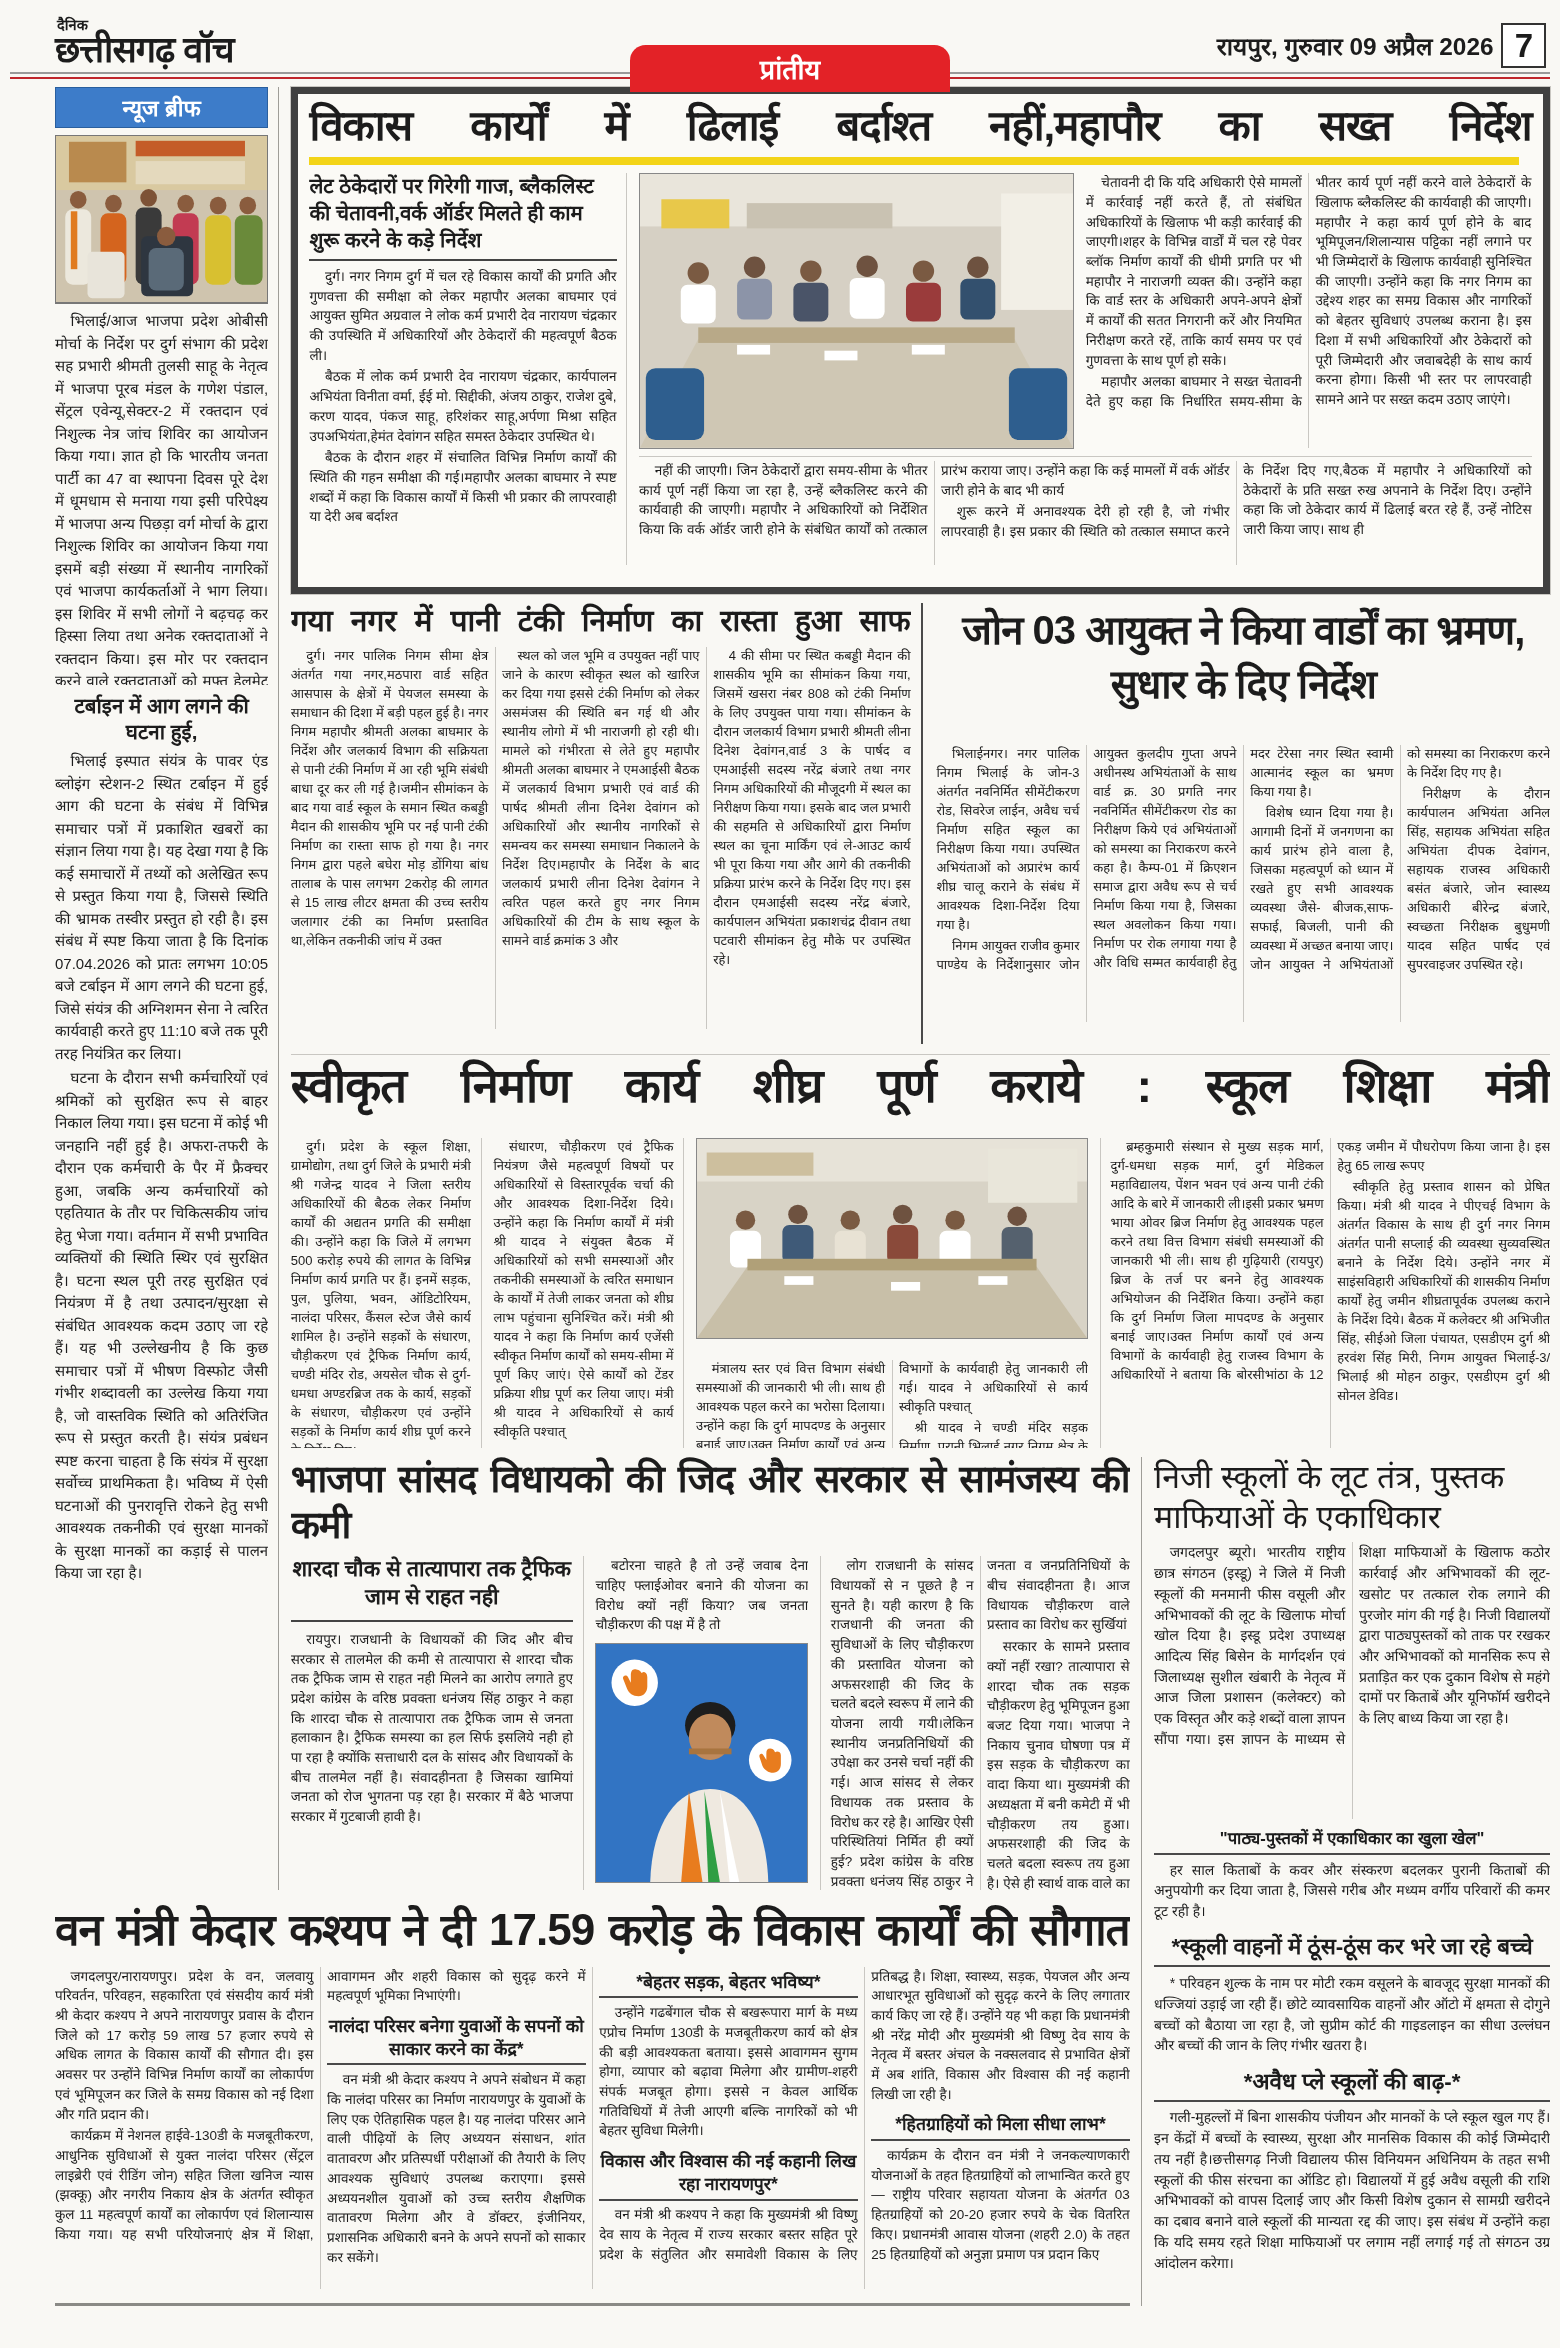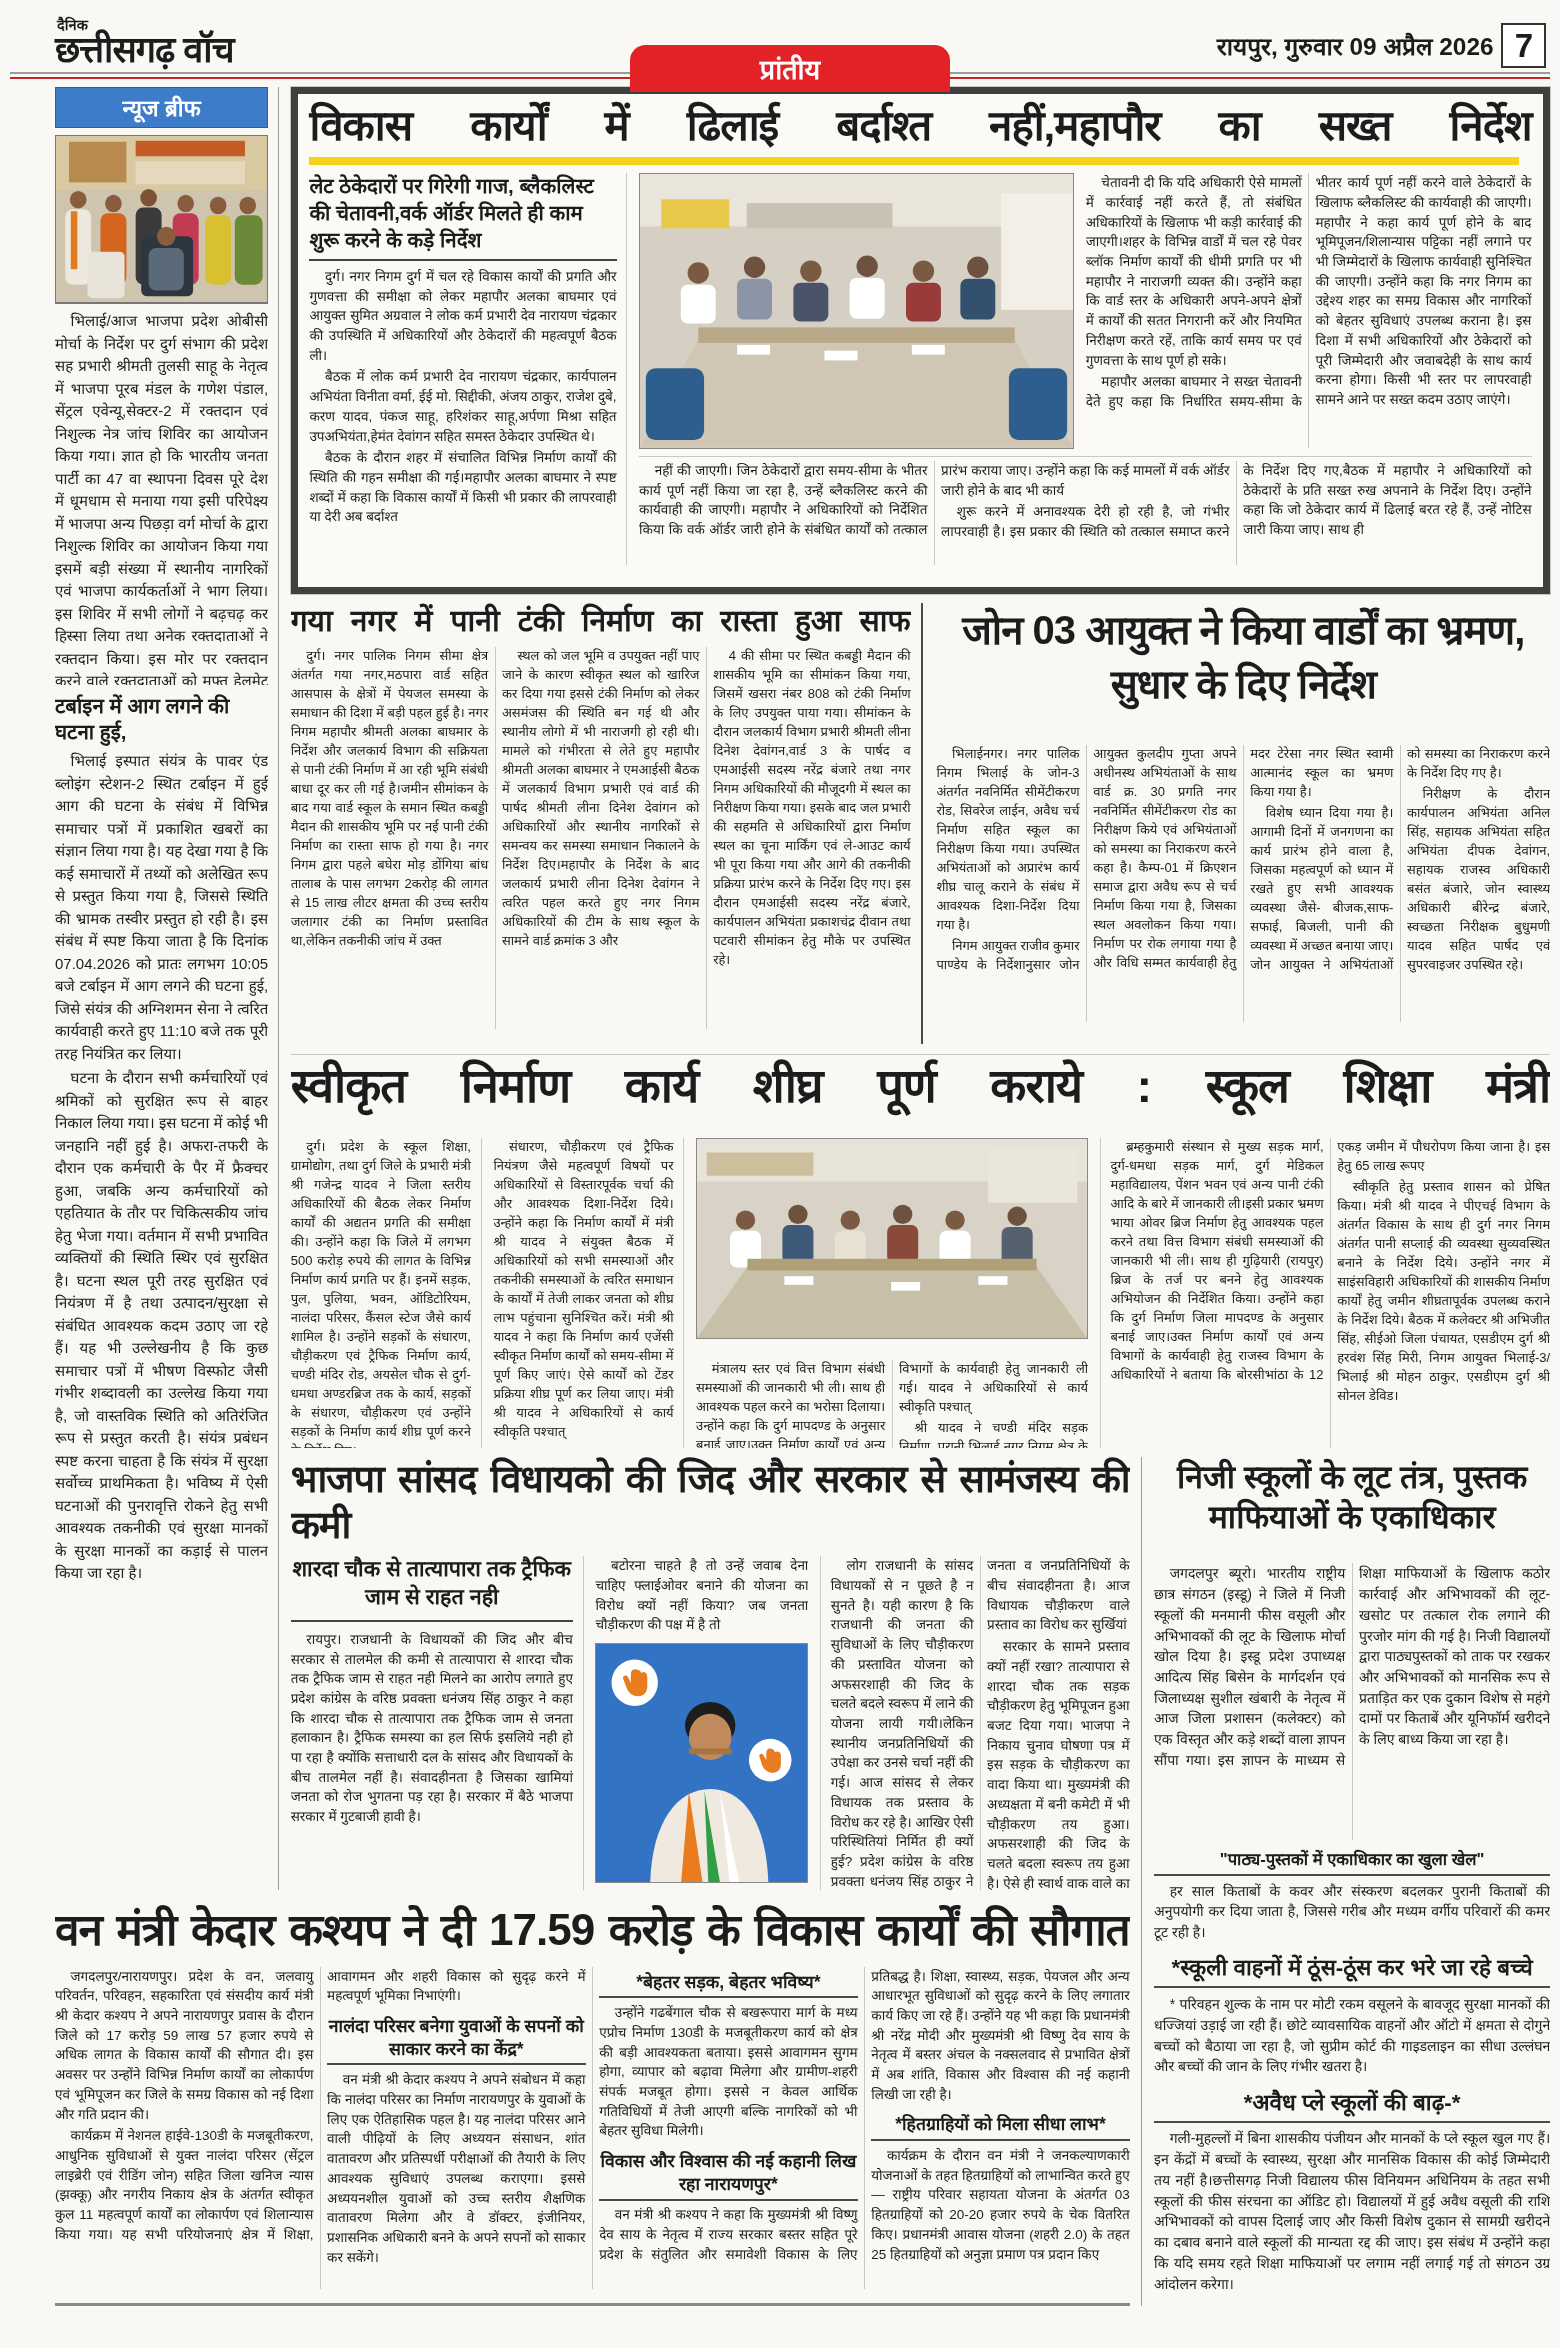--- a/index.html
+++ b/index.html
@@ -67,21 +67,21 @@
 
   
   .nb-bar {
     background:#3d7cc9; color:#fff; height:41px; border:1px solid #2a5f9e;
     display:flex; align-items:center; justify-content:center;
     font-size:22.4px; font-weight:800; margin-bottom:7.8px;
   }
   .nb-photo { width:100%; height:168px; border:1px solid #777; display:block; }
   .nb-headline { font-size:23.4px; font-weight:800; text-align:center; line-height:1.28; margin:7.8px 0 5.9px; }
   .nb-body1 { height:382px; overflow:hidden; border-top:1px solid #777; padding-top:5.9px; }
-  .nb-sub { font-size:20.5px; font-weight:800; line-height:1.25; margin:7.8px 0 5.9px; }
+  .nb-sub { font-size:20.5px; font-weight:800; text-align:center; line-height:1.25; margin:7.8px 0 5.9px; }
   .nb-body2 { flex:1; overflow:hidden; }
   .sidebar p.body { font-size:15px; line-height:1.5; }
 
   
   .topbox {
     height:507px; overflow:hidden;
     border:7px solid #404040; outline:1px solid #c9c7c2;
     padding:7.8px 11.7px 5.9px; margin-bottom:9.8px; background:#fbfaf6;
   }
   .tb-headline { font-size:42px; font-weight:800; line-height:1.2; letter-spacing:-1px; text-align:justify; text-align-last:justify; }
@@ -120,21 +120,21 @@
   
   .bjp-hl { font-size:38px; font-weight:800; line-height:1.2; letter-spacing:-1px; text-align:justify; text-align-last:justify; margin-bottom:7.8px; }
   .bjp-grid { display:grid; grid-template-columns:293px 213px 1fr; gap:0 11.7px; height:359px; }
   .bjp-left { overflow:hidden; border-right:1px solid #c9c7c2; padding-right:9.8px; }
   .bjp-sub { font-size:21.5px; font-weight:800; text-align:center; line-height:1.3; padding-bottom:7.8px; border-bottom:2px solid #444; margin-bottom:7.8px; }
   .bjp-mid { overflow:hidden; display:flex; flex-direction:column; gap:5.9px; }
   .bjp-photo { width:100%; height:240px; border:1px solid #888; overflow:hidden; }
   .bjp-right { overflow:hidden; border-left:1px solid #c9c7c2; padding-left:9.8px; }
 
   
-  .niji-hl { font-size:32px; font-weight:700; line-height:1.25; text-align:center; margin-bottom:26px; }
+  .niji-hl { font-size:32px; font-weight:400; line-height:1.25; margin-bottom:5px; }
   .niji-intro { height:277px; overflow:hidden; }
   .niji-sub {
     font-size:22.4px; font-weight:800; text-align:center; line-height:1.25;
     padding:4.9px 0 3.9px; margin:6.8px 0 5.9px;
     border-bottom:2px solid #4a4a4a;
   }
   .art-niji p.body { font-size:14px; line-height:1.48; }
 
   
   .forest-hl { font-size:44px; font-weight:800; line-height:1.2; letter-spacing:-1px; text-align:justify; text-align-last:justify; margin:3.9px 0 9.8px; }

